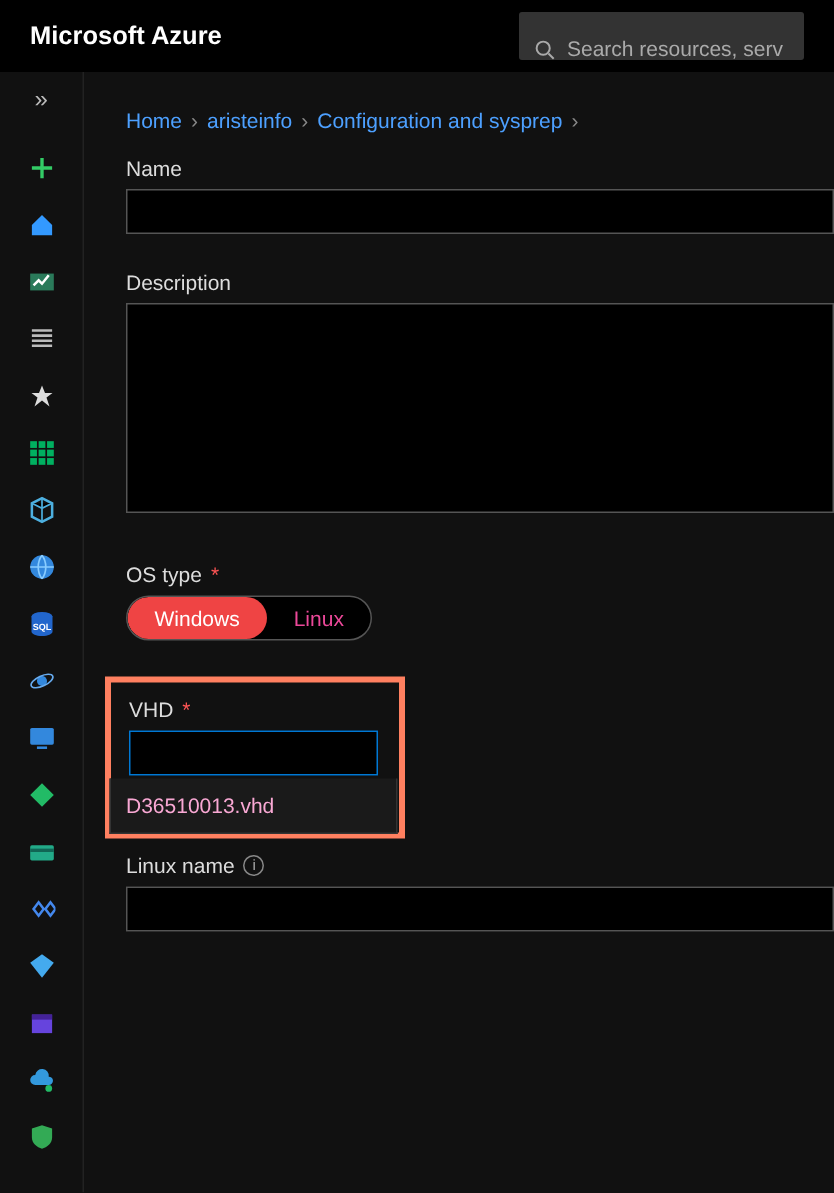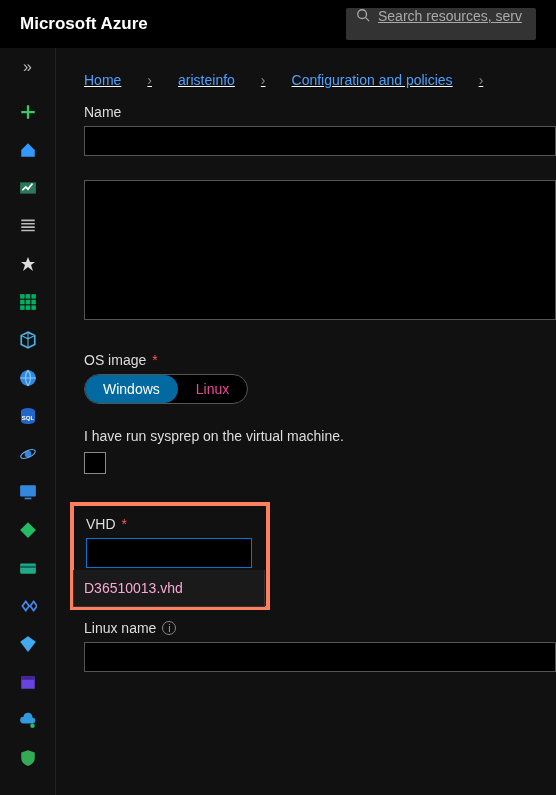--- a/index.html
+++ b/index.html
@@ -18,48 +18,47 @@
   display: flex;
   align-items: center;
   padding: 0 20px;
 }
 .logo { font-weight: 600; font-size: 17px; }
 .search-box {
   margin-left: auto;
   background: #333333;
   height: 32px;
   display: flex;
-  align-items: flex-start;
+  align-items: flex-end;
   padding: 0 10px;
   color: #aaaaaa;
   font-size: 14px;
   width: 190px;
   border-radius: 2px;
-  text-decoration: underline;
 }
 .search-icon-svg { width: 14px; height: 14px; margin-right: 8px; }
 .main-row { display: flex; height: calc(100% - 48px); }
 .sidebar {
   width: 56px;
   background: #111111;
   border-right: 1px solid #222222;
   display: flex;
   flex-direction: column;
   align-items: center;
   padding-top: 10px;
   gap: 18px;
 }
 .sidebar .chevron-expand {
   color: #bbbbbb;
   font-size: 16px;
   margin-bottom: 8px;
 }
 .sidebar-icon { width: 20px; height: 20px; display:flex; align-items:center; justify-content:center; }
 .content { flex: 1; padding: 24px 0 0 28px; overflow: hidden; }
-.breadcrumb { font-size: 14px; display: flex; align-items: center; gap: 26px; margin-bottom: 16px; flex-wrap:wrap;text-decoration:underline; }
+.breadcrumb { font-size: 14px; display: flex; align-items: center; gap: 6px; margin-bottom: 16px; flex-wrap:wrap; }
 .breadcrumb a { color: #4da0ff; text-decoration: none; }
 .breadcrumb .sep { color: #888888; }
 .page-title { font-size: 30px; font-weight: 600; margin-bottom: 4px; }
 .subtitle { font-size: 14px; color: #cccccc; margin-bottom: 32px; }
 .form-label { font-size: 14px; color: #dddddd; margin-bottom: 6px; display:flex; align-items:center; gap:6px;text-align:center;}
 .required { color: #ff5555; }
 .text-input {
   width: 100%;
   background: #000000;
   border: 1px solid #555555;
@@ -90,21 +89,21 @@
 }
 .toggle-btn {
   padding: 6px 18px;
   font-size: 14px;
   color: #ec4899;
   cursor: pointer;
   border:none;
   background:transparent;
 }
 .toggle-btn.active {
-  background: #0369a1;
+  background: #ef4444;
   color: #ffffff;
   border-radius: 18px;
 }
 .checkbox-row { margin-bottom: 24px; }
 .checkbox-label { font-size: 14px; color: #dddddd; display:block; margin-bottom:8px;}
 .checkbox {
   width: 22px;
   height: 22px;
   border: 1px solid #888888;
   background: #000000;
@@ -274,43 +273,40 @@
         </svg>
       </div>
   </div>
 
   <div class="content">
     <div class="breadcrumb">
       <a href="#">Home</a>
       <span class="sep">›</span>
       <a href="#">aristeinfo</a>
       <span class="sep">›</span>
-      <a href="#">Configuration and policies</a>
+      <a href="#">Configuration and sysprep</a>
       <span class="sep">›</span>
     </div>
 
 
     <div class="form-label">Name</div>
     <input class="text-input" value="" style="">
 
+    <div class="form-label">Description</div>
     <textarea class="textarea" style=""></textarea>
 
     <div class="form-label">
-      <span>OS image</span>
+      <span>OS type</span>
       <span class="required">*</span>
     </div>
     <div class="toggle-group">
       <button class="toggle-btn active">Windows</button>
       <button class="toggle-btn">Linux</button>
     </div>
 
-    <div class="checkbox-row">
-      <span class="checkbox-label">I have run sysprep on the virtual machine.</span>
-      <span class="checkbox"></span>
-    </div>
 
     <div class="highlight-box">
       <div class="form-label">
         <span>VHD</span>
         <span class="required">*</span>
       </div>
       <input class="vhd-input" value="" style="">
       <div class="dropdown-option">D36510013.vhd</div>
     </div>
 

